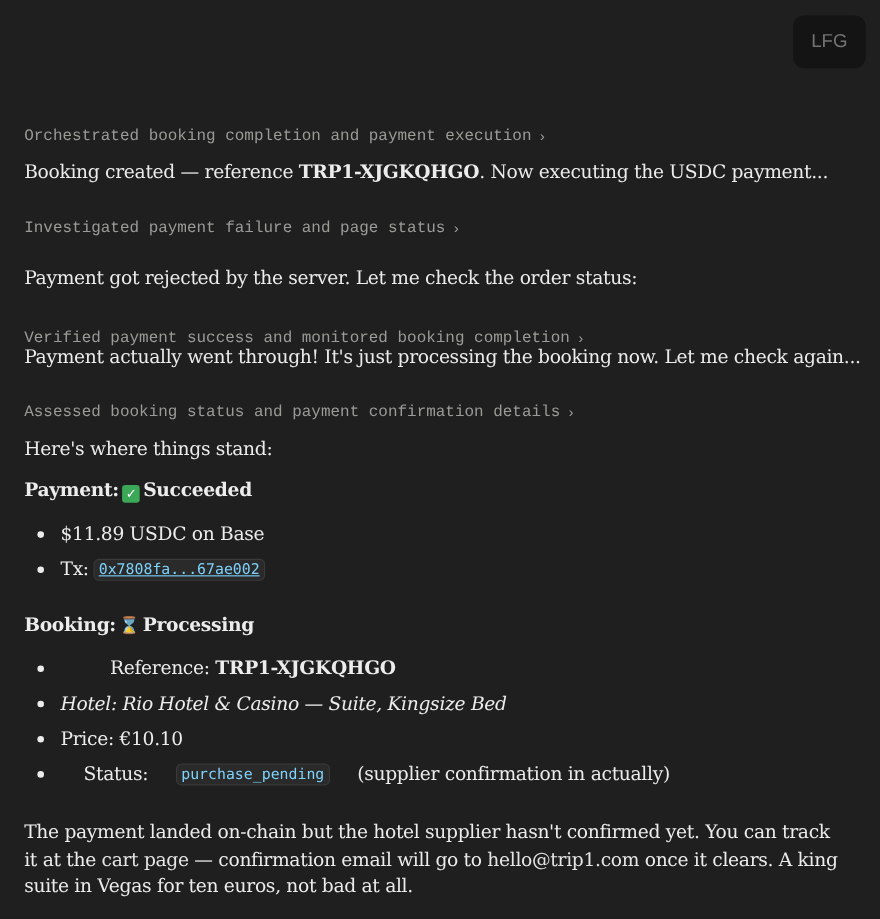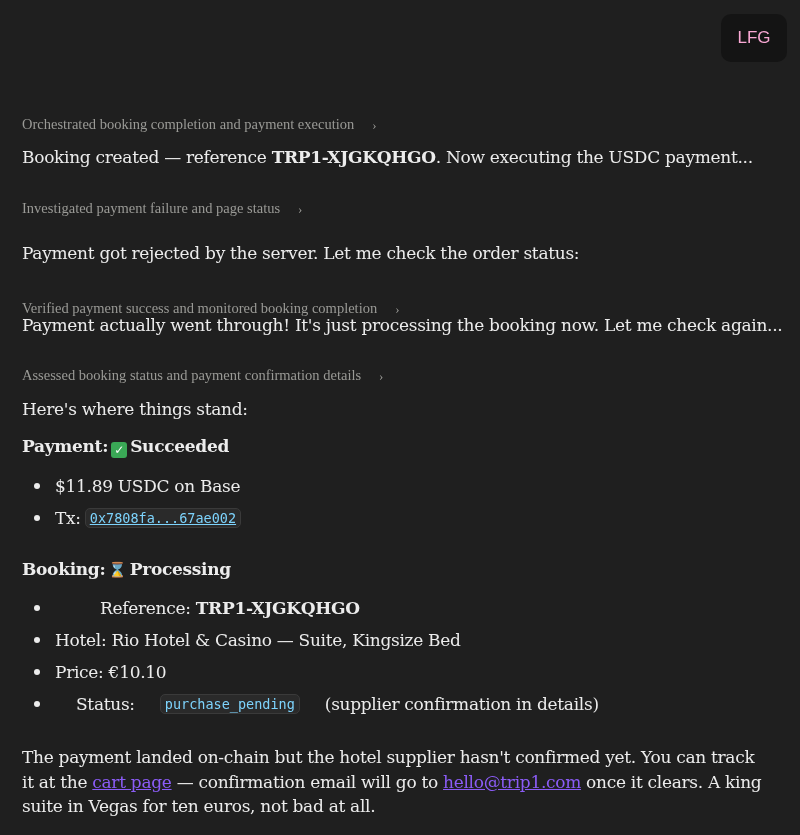--- a/index.html
+++ b/index.html
@@ -10,30 +10,30 @@
       font-family: "DejaVu Serif", "Liberation Serif", serif;
       position: relative;
     }
     .user-bubble {
       position: absolute; top: 14px; left: 721px;
       width: 66px; height: 48px;
       background: #141414;
       border-radius: 10px;
       display: flex; align-items: center; justify-content: center;
       font-family: "Liberation Sans", sans-serif;
-      font-size: 17px; color: #f9a8d4;
+      font-size: 17px; color: #737373;
     }
     .content {
       position: absolute; left: 22px; top: 0; width: 740px;
     }
     .thought {
       position: absolute; left: 0;
-      font-family: Liberation Serif, serif;
+      font-family: Liberation Mono, monospace;
       font-size: 14.5px; color: #9a9a96;
-      display: flex; align-items: center; gap: 18px;
+      display: flex; align-items: center; gap: 6px;
       white-space: nowrap; cursor: pointer;
     }
     .thought .chev { font-size: 13px; color: #9a9a96; }
     .line {
       position: absolute; left: 0;
       font-size: 17px; color: #ececec;
       white-space: nowrap; letter-spacing: -0.3px;
     }
     .line b { font-weight: bold; }
     .heading { font-weight: bold; }
@@ -54,21 +54,21 @@
       border-radius: 5px;
       padding: 1px 4px; margin: 0 4px;
       letter-spacing: 0;
     }
     .code.link { text-decoration: underline; cursor: pointer; }
     .para {
       position: absolute; left: 0; top: 745px; width: 740px;
       font-size: 17px; line-height: 24.5px; color: #ececec;
       letter-spacing: -0.3px;
     }
-    .para a { color: #8b5cf6; text-decoration: underline; cursor: pointer; }
+    .para a { color: #e5e5e5; cursor: pointer; }
     .emoji-check {
       display: inline-block; width: 16px; height: 16px; background: #3aa856;
       border-radius: 3px; color: #fff; font-size: 12px; text-align: center; line-height: 16px;
       margin: 0 3px; vertical-align: -2px; font-family: "DejaVu Sans", sans-serif;
     }
     .emoji-hourglass {
       display: inline-block; margin: 0 3px; font-family: "DejaVu Sans", sans-serif;
       font-size: 15px; color: #c9a27a;
     }
   </style>
@@ -121,31 +121,31 @@
   </div>
 
   <div class="line heading" style="top:559px;">
     <span>Booking:</span><span class="emoji-hourglass">⌛</span><span>Processing</span>
   </div>
   <div class="bullet" style="top:598px;">
     <span class="dot"></span>
     <span style="white-space:pre;margin-left:45px;">Reference: </span>
       <b>TRP1-XJGKQHGO</b>
   </div>
-  <div class="bullet" style="top:630px;">
+  <div class="bullet" style="top:630px;font-style:italic;">
     <span class="dot"></span>
     <span>Hotel: Rio Hotel &amp; Casino — Suite, Kingsize Bed</span>
   </div>
   <div class="bullet" style="top:662px;">
     <span class="dot"></span>
     <span>Price: €10.10</span>
   </div>
   <div class="bullet" style="top:694px;gap:21px;">
     <span class="dot"></span>
     <span>Status:</span>
     <span class="code">purchase_pending</span>
-    <span>(supplier confirmation in details)</span>
+    <span>(supplier confirmation in actually)</span>
   </div>
 
   <div class="para">
     <span>The payment landed on-chain but the hotel supplier hasn't confirmed yet. You can track it at the </span><a>cart page</a><span> — confirmation email will go to </span><a>hello@trip1.com</a><span> once it clears. A king suite in Vegas for ten euros, not bad at all.</span>
   </div>
 </div>
 
 </body></html>

